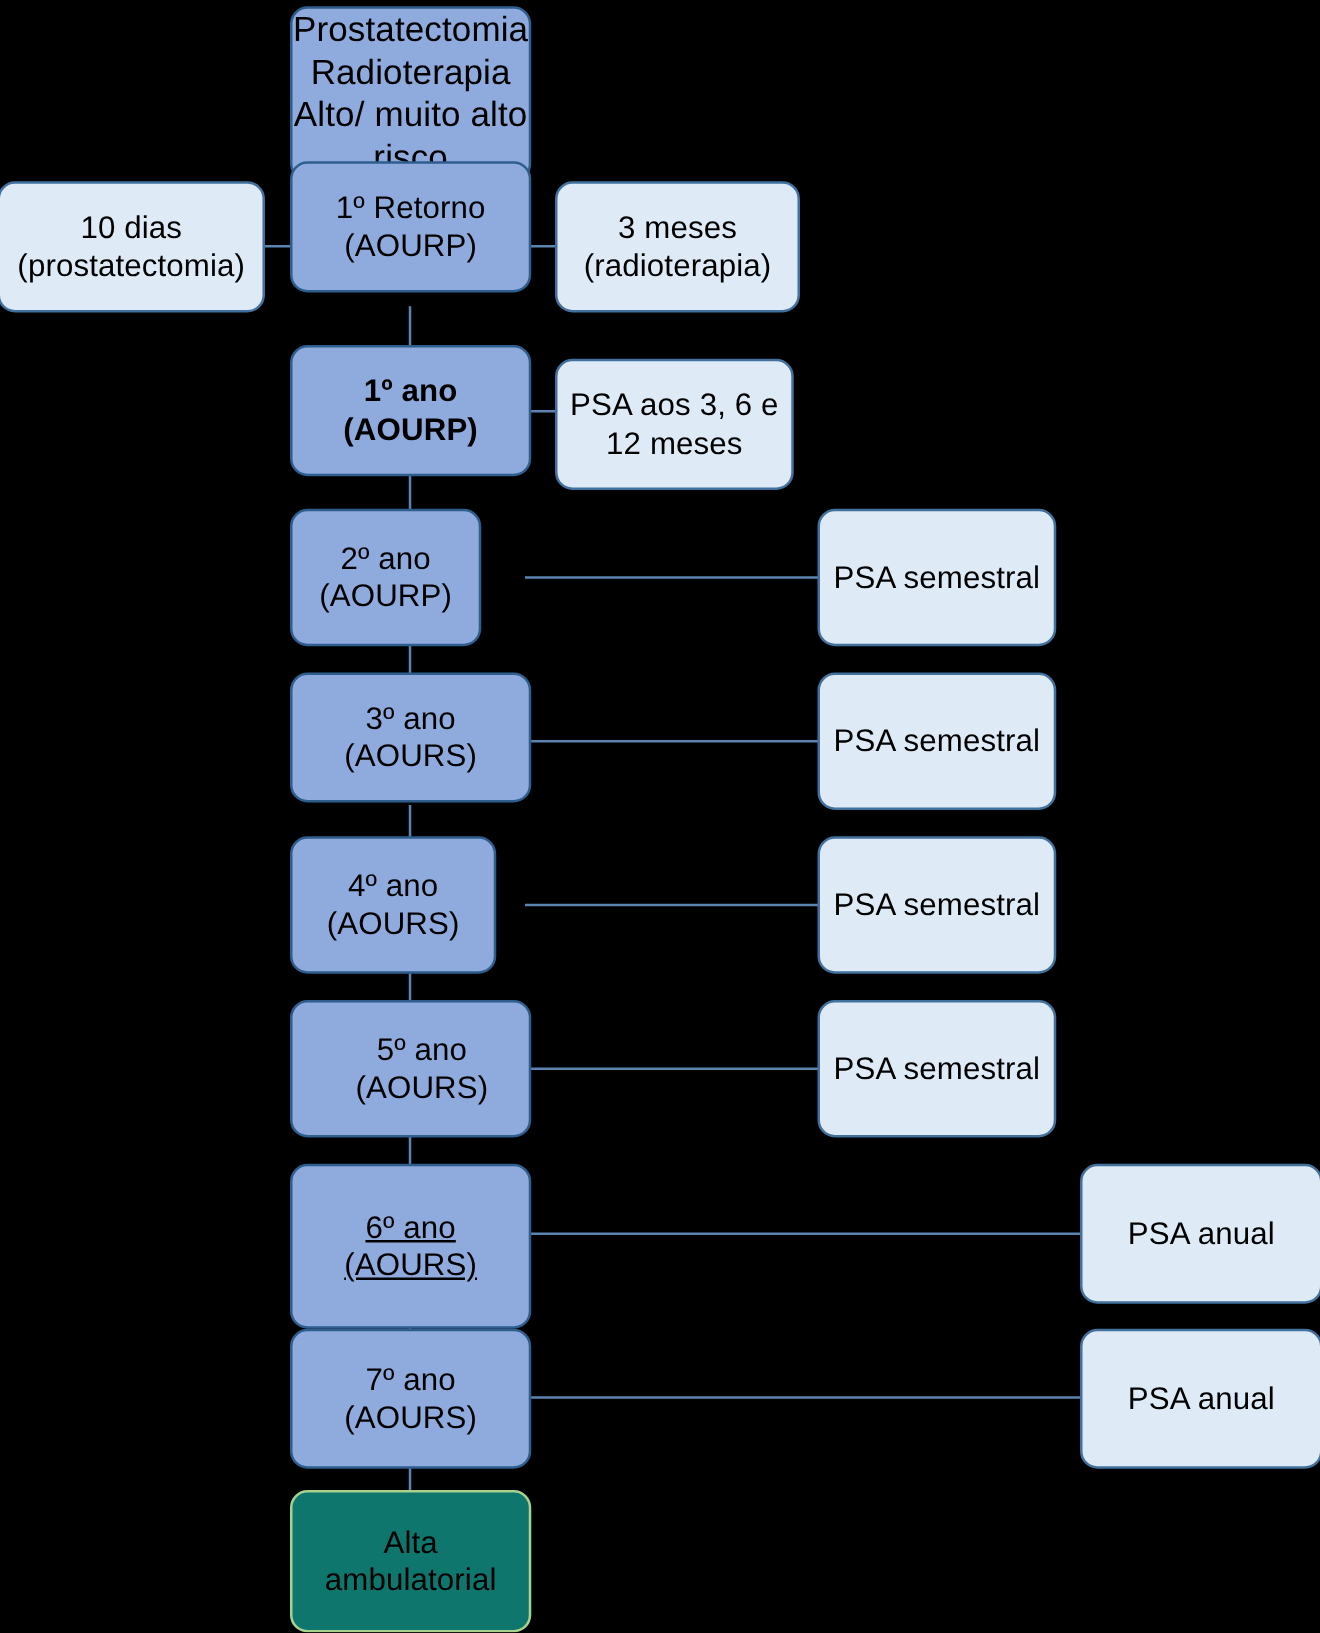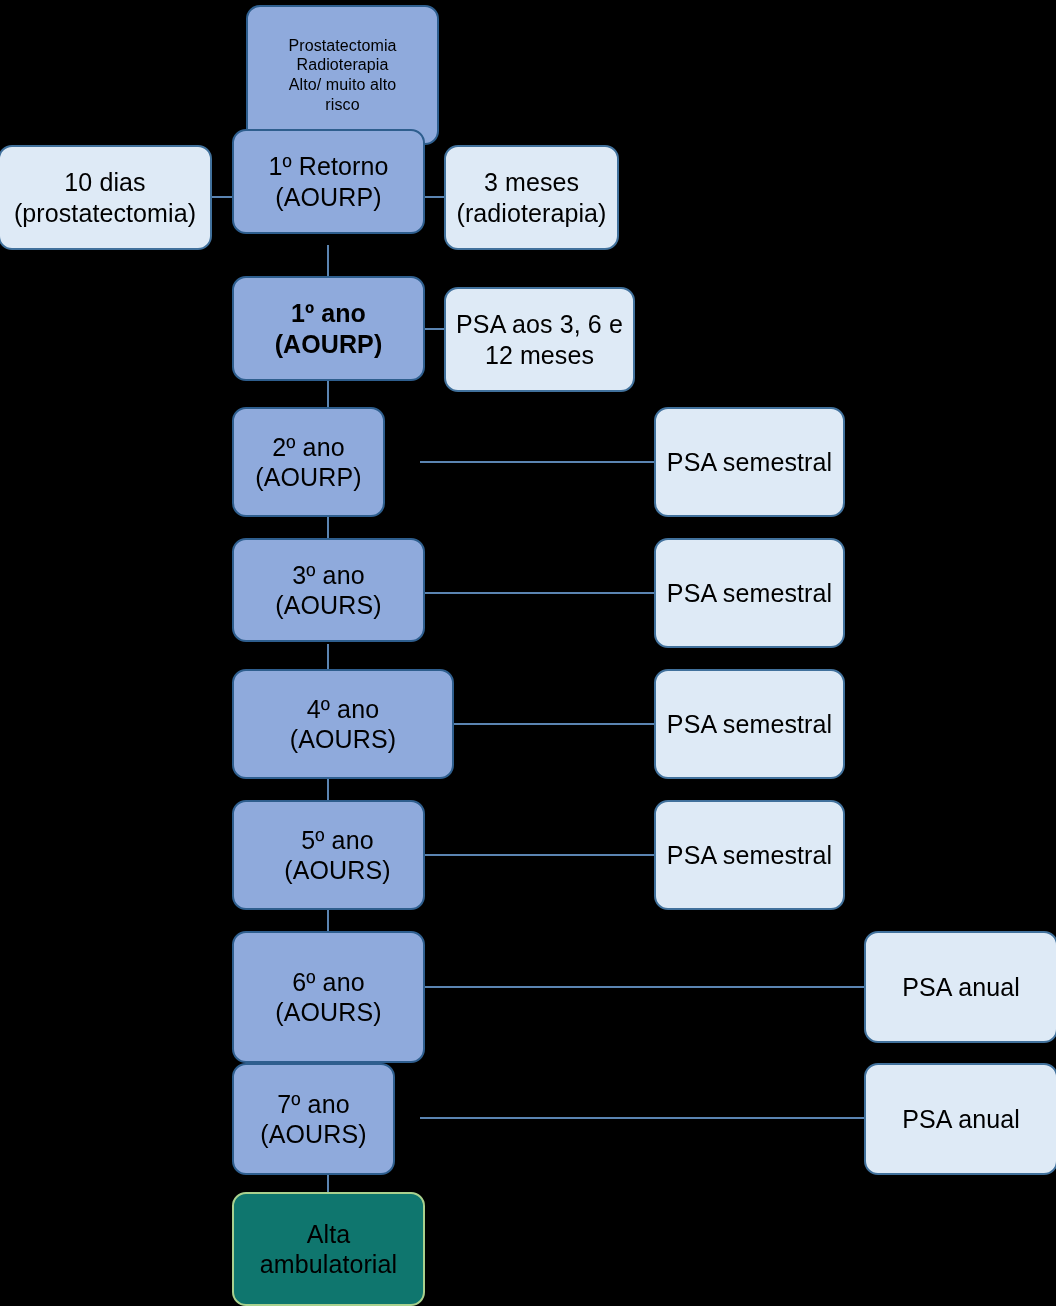--- a/index.html
+++ b/index.html
@@ -61,56 +61,56 @@
   <div class="conn h" style="left:205px; top:196px;  width:32px;"></div>
   <div class="conn h" style="left:420px; top:196px;  width:30px;"></div>
   <div class="conn h" style="left:420px; top:328px;  width:30px;"></div>
   <div class="conn h" style="left:420px; top:461px;  width:240px;"></div>
   <div class="conn h" style="left:420px; top:592px;  width:240px;"></div>
   <div class="conn h" style="left:420px; top:723px;  width:240px;"></div>
   <div class="conn h" style="left:420px; top:854px;  width:240px;"></div>
   <div class="conn h" style="left:420px; top:986px;  width:450px;"></div>
   <div class="conn h" style="left:420px; top:1117px; width:450px;"></div>
 
-  <div class="node blue" style="left:246px; top:5px; width:193px; height:140px; font-size:16px;">Prostatectomia
+  <div class="node blue" style="left:232px; top:5px; width:193px; height:140px; font-size:28px;">Prostatectomia
 Radioterapia
 Alto/ muito alto
 risco</div>
 
   <div class="node blue" style="left:232px; top:129px; width:193px; height:105px;">1º Retorno
 (AOURP)</div>
 
   <div class="node blue" style="left:232px; top:276px; width:193px; height:105px;font-weight:bold;">1º ano
 (AOURP)</div>
 
   <div class="node blue" style="left:232px; top:407px; width:153px; height:110px;">2º ano
 (AOURP)</div>
 
   <div class="node blue" style="left:232px; top:538px; width:193px; height:104px;">3º ano
 (AOURS)</div>
 
-  <div class="node blue" style="left:232px; top:669px; width:222px; height:110px;">4º ano
+  <div class="node blue" style="left:232px; top:669px; width:165px; height:110px;">4º ano
 (AOURS)</div>
 
   <div class="node blue" style="left:232px; top:800px; width:193px; height:110px;padding-left:24px;">5º ano
 (AOURS)</div>
 
-  <div class="node blue" style="left:232px; top:931px; width:193px; height:132px;">6º ano
+  <div class="node blue" style="left:232px; top:931px; width:193px; height:132px;text-decoration:underline;">6º ano
 (AOURS)</div>
 
-  <div class="node blue" style="left:232px; top:1063px; width:163px; height:112px;">7º ano
+  <div class="node blue" style="left:232px; top:1063px; width:193px; height:112px;">7º ano
 (AOURS)</div>
 
   <div class="node green" style="left:232px; top:1192px; width:193px; height:114px; border-radius:14px;">Alta
 ambulatorial</div>
 
   <div class="node light" style="left:-2px; top:145px; width:214px; height:105px;">10 dias
 (prostatectomia)</div>
 
-  <div class="node light" style="left:444px; top:145px; width:175px; height:105px;">3 meses
+  <div class="node light" style="left:444px; top:145px; width:196px; height:105px;">3 meses
 (radioterapia)</div>
 
   <div class="node light" style="left:444px; top:276px; width:191px; height:105px;margin-top:11px;">PSA aos 3, 6 e
 12 meses</div>
 
   <div class="node light" style="left:654px; top:407px; width:191px; height:110px;">PSA semestral</div>
 
   <div class="node light" style="left:654px; top:538px; width:191px; height:110px;">PSA semestral</div>
 
   <div class="node light" style="left:654px; top:669px; width:191px; height:110px;">PSA semestral</div>

